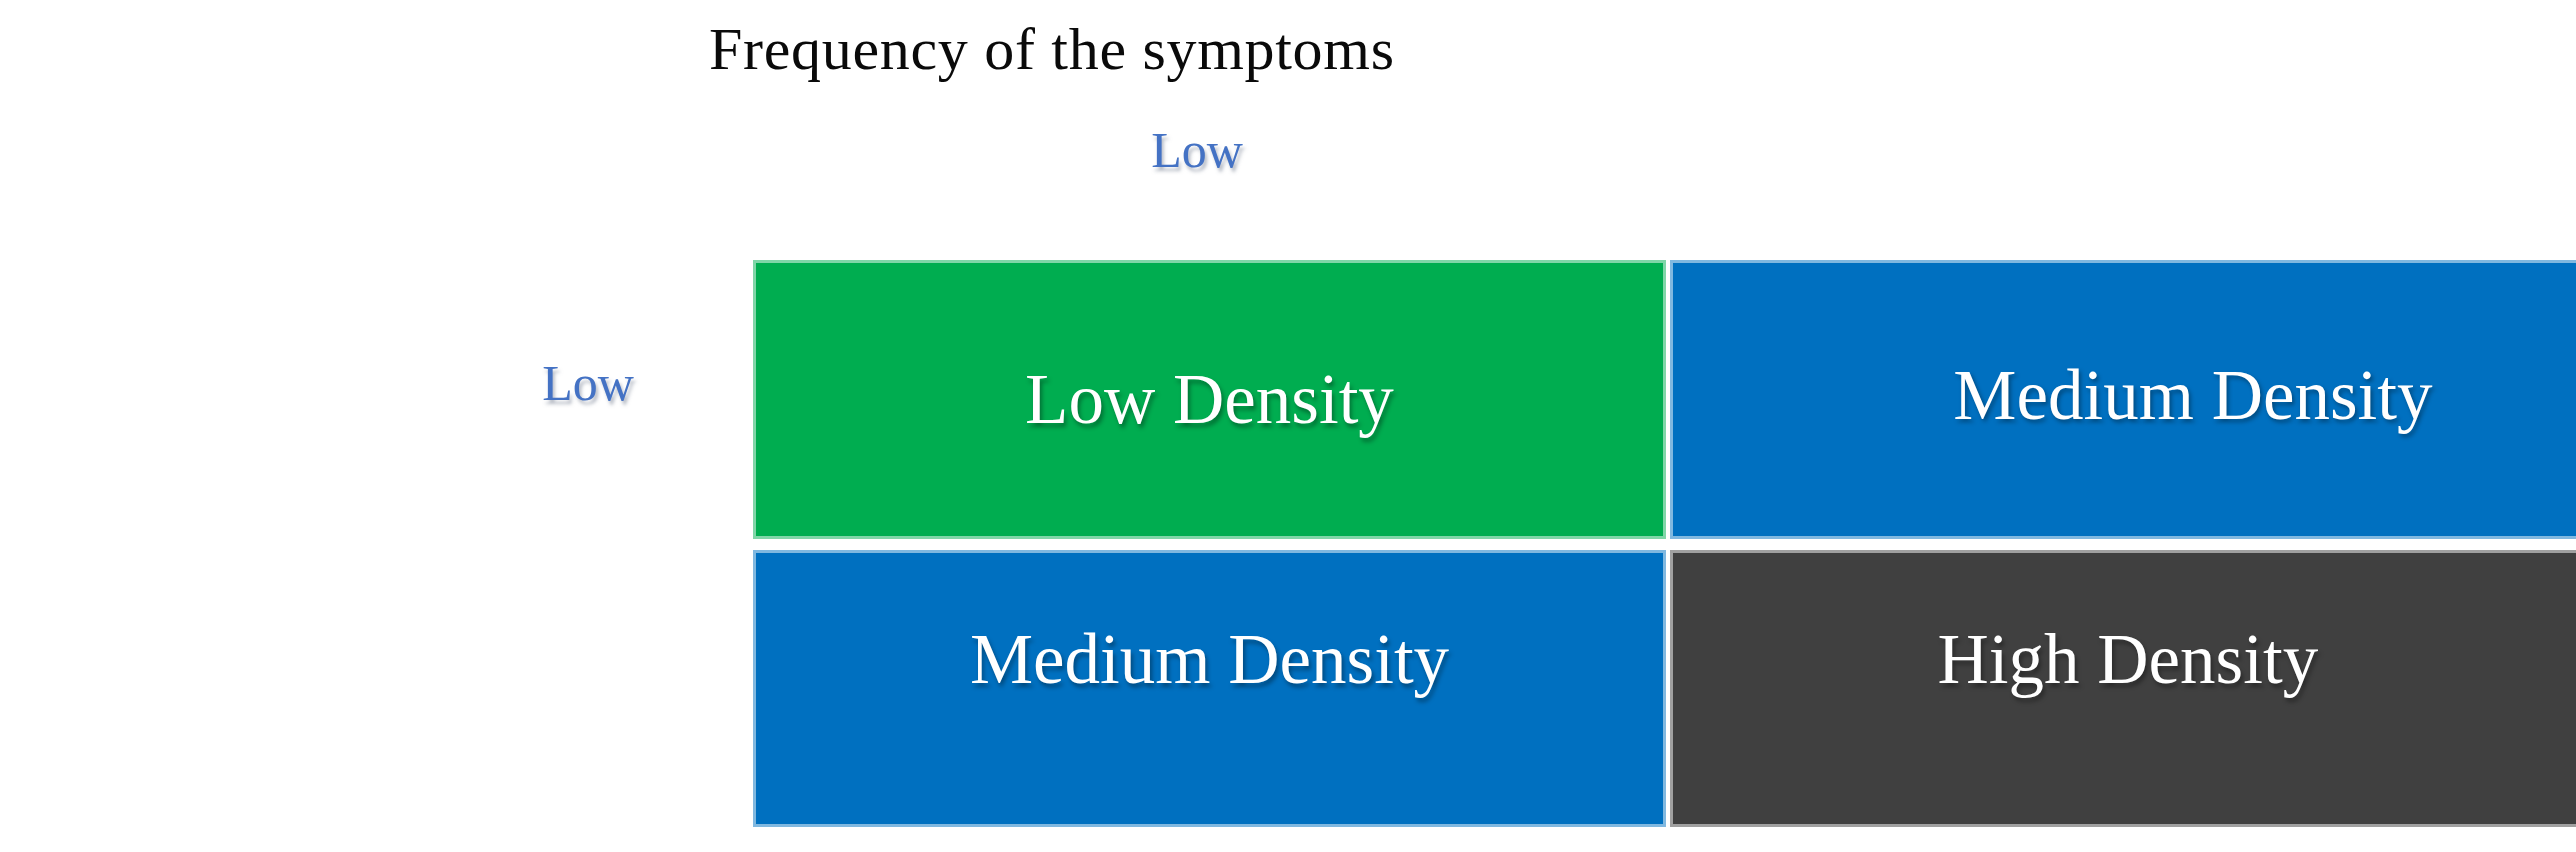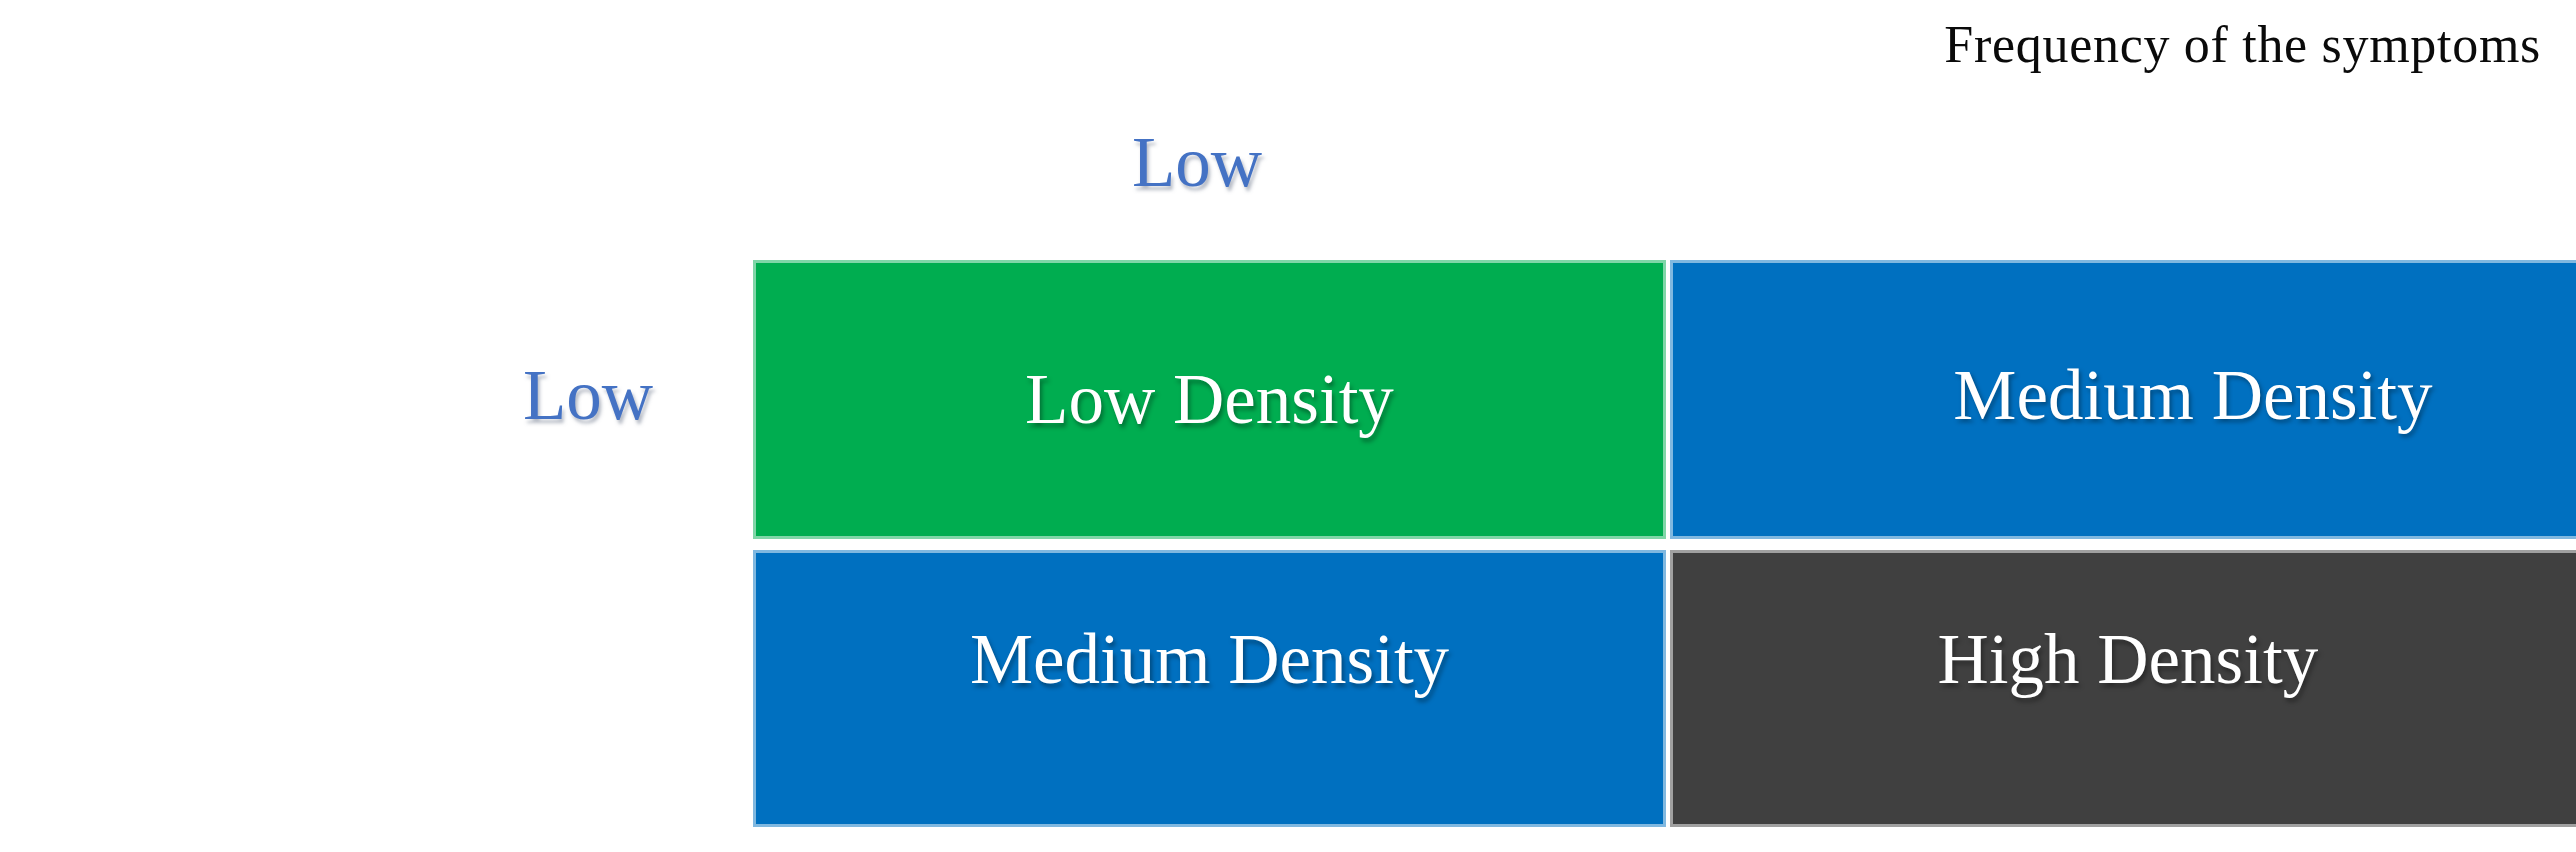--- a/index.html
+++ b/index.html
@@ -6,31 +6,31 @@
   .stage{
     position:relative;
     width:2576px;height:852px;
     background:#ffffff;
     overflow:hidden;
     font-family:"Liberation Serif","DejaVu Serif",serif;
   }
   
   .x-title{
     position:absolute;left:709px;top:15px;width:1832px;
-    text-align:right;font-size:52px;line-height:1.15;
+    text-align:left;font-size:60px;line-height:1.15;
     letter-spacing:0.7px;
   }
   .y-title{
     position:absolute;left:31px;top:408px;
     font-size:68px;line-height:84px;white-space:nowrap;
   }
   
   .axis-label{
     position:absolute;transform:translateX(-50%);
-    font-size:71px;line-height:1.1;white-space:nowrap;
+    font-size:50px;line-height:1.1;white-space:nowrap;
     text-shadow:2.2px 3.7px 3.7px rgba(110,120,140,0.5);
   }
   .axis-label.col{top:123px;}
   #col-label-low{left:1197px;}
   #col-label-high{left:2102px;}
   #row-label-low{left:588px;top:356px;}
   
   .grid{
     position:absolute;left:709px;top:260px;
     width:1832px;height:567px;

